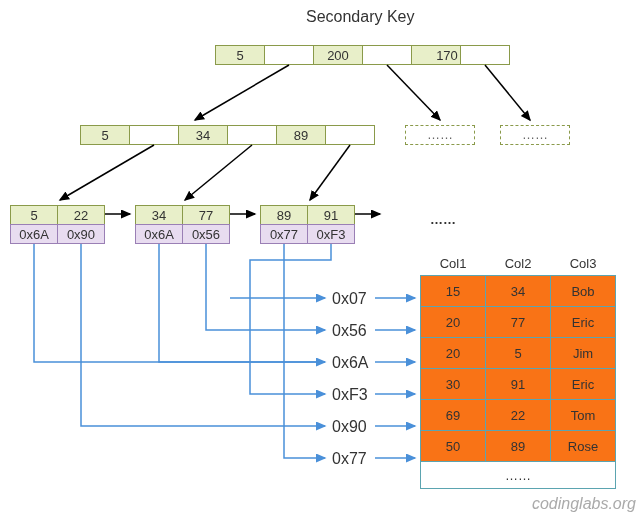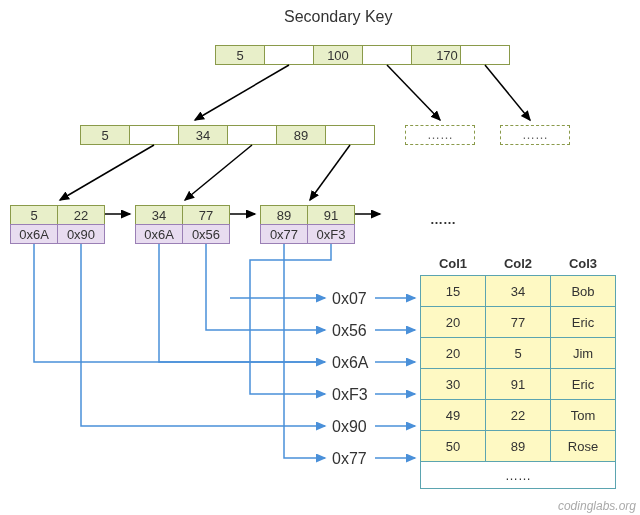--- a/index.html
+++ b/index.html
@@ -1,40 +1,40 @@
 <!DOCTYPE html>
 <html><head>
 <meta charset="utf-8">
 <style>
 body{margin:0;padding:0;font-family:"Segoe UI",Arial,sans-serif;font-size:13px;color:#333;background:#fff;width:640px;height:515px;position:relative}
-.title{position:absolute;top:8px;left:284px;font-size:16px}
+.title{position:absolute;top:8px;left:306px;font-size:16px}
 .cell{position:absolute;border:1px solid #8a9a4a;background:#e8efc9;text-align:center;height:20px;line-height:20px;box-sizing:border-box}
 .cell.blank{background:#fff}
 .cell.addr{background:#e8dcf0;border:1px solid #9a7fb5}
 .dashed{position:absolute;border:1.5px dashed #8a9a4a;height:20px;box-sizing:border-box;text-align:center;line-height:17px;color:#666}
 .ellipsis{position:absolute;font-weight:bold;color:#333}
 .path{stroke:#4a90d9;stroke-width:1.5;fill:none}
 .ptr{position:absolute;font-size:16px}
 .arrow-head{fill:#4a90d9}
 .black-arrow{stroke:#000;stroke-width:1.5;fill:none}
 .black-head{fill:#000}
 .tbl{position:absolute;border-collapse:collapse}
-.tbl th{font-weight:bold;padding:4px 0;width:62px;}
-.tbl td{border:1.5px solid #5ba4b0;background:#fef9c3;text-align:center;height:28px;width:62px}
+.tbl th{font-weight:normal;padding:4px 0;width:62px;}
+.tbl td{border:1.5px solid #5ba4b0;background:#f97316;text-align:center;height:28px;width:62px}
 .tbl td.bottom{background:#fff;height:24px}
-.watermark{position:absolute;bottom:2px;right:4px;font-style:italic;color:#aaa;font-size:12px}
+.watermark{position:absolute;bottom:2px;right:4px;font-style:italic;color:#aaa;font-size:16px}
 </style>
 </head>
 <body>
 
 <div class="title">Secondary Key</div>
 
 <div class="cell" style="left:215px;top:45px;width:50px">5</div>
 <div class="cell blank" style="left:264px;top:45px;width:50px"></div>
-<div class="cell" style="left:313px;top:45px;width:50px">100</div>
+<div class="cell" style="left:313px;top:45px;width:50px">200</div>
 <div class="cell blank" style="left:362px;top:45px;width:50px"></div>
 <div class="cell" style="left:411px;top:45px;width:72px">170</div>
 <div class="cell blank" style="left:460px;top:45px;width:50px"></div>
 
 <div class="cell" style="left:80px;top:125px;width:50px">5</div>
 <div class="cell blank" style="left:129px;top:125px;width:50px"></div>
 <div class="cell" style="left:178px;top:125px;width:50px">34</div>
 <div class="cell blank" style="left:227px;top:125px;width:50px"></div>
 <div class="cell" style="left:276px;top:125px;width:50px">89</div>
 <div class="cell blank" style="left:325px;top:125px;width:50px"></div>
@@ -86,21 +86,21 @@
         <td>20</td>
         <td>5</td>
         <td>Jim</td>
       </tr>
 <tr>
         <td>30</td>
         <td>91</td>
         <td>Eric</td>
       </tr>
 <tr>
-        <td>49</td>
+        <td>69</td>
         <td>22</td>
         <td>Tom</td>
       </tr>
 <tr>
         <td>50</td>
         <td>89</td>
         <td>Rose</td>
       </tr>
 <tr>
         <td colspan="3" class="bottom">……</td>

